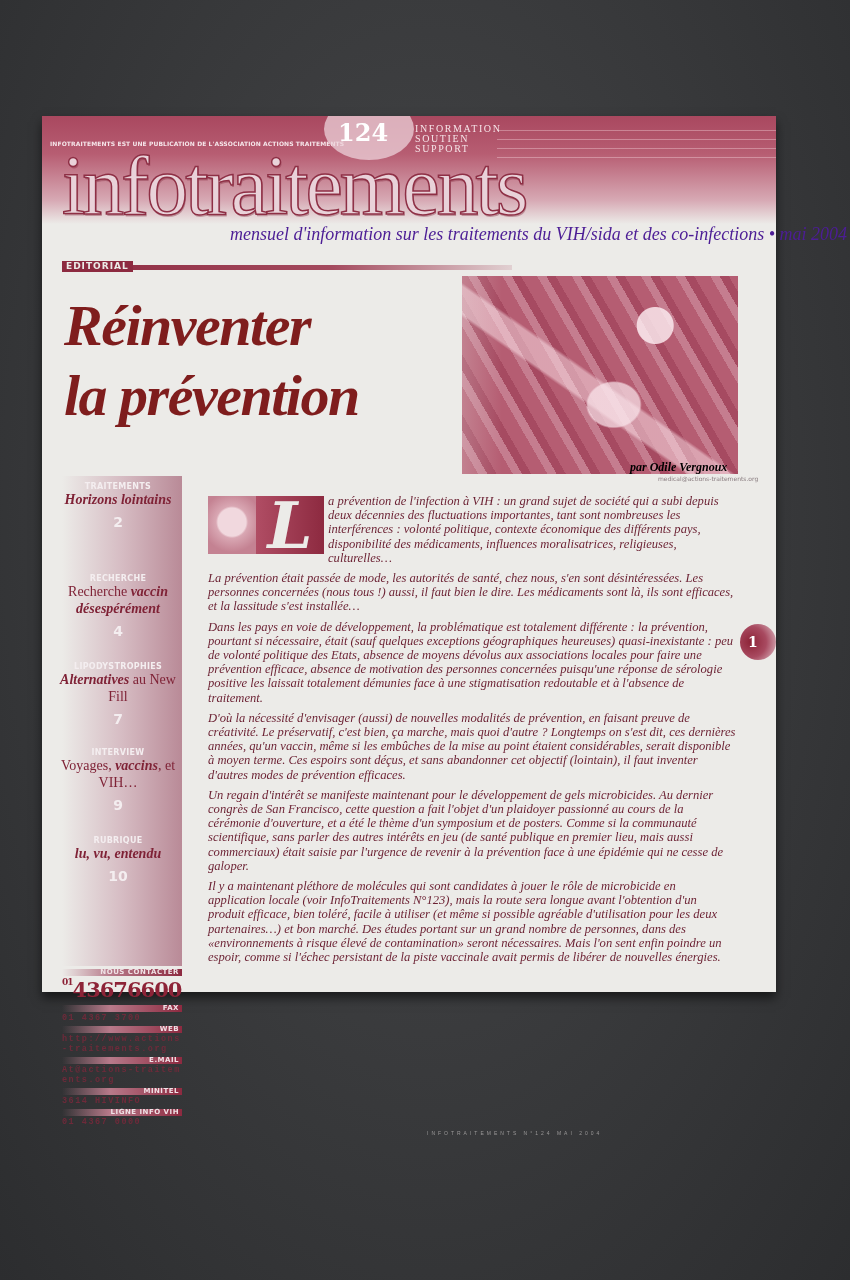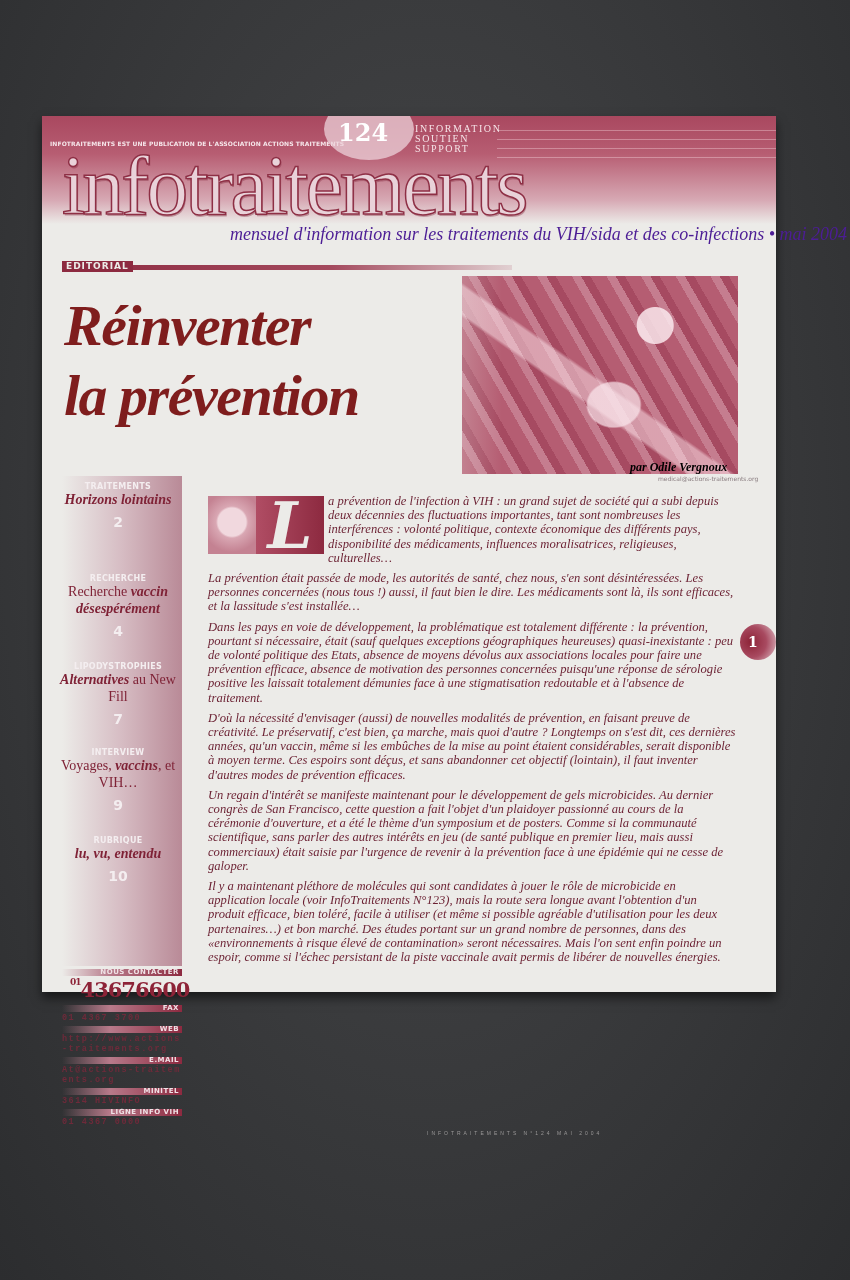--- a/index.html
+++ b/index.html
@@ -106,21 +106,21 @@
   .sb-page { font-family: "DejaVu Sans", sans-serif; font-weight: bold; font-size: 14px; color: #f4eef0; margin-top: 6px; }
   
   .contact { position: absolute; left: 20px; top: 850px; width: 120px; }
   .c-bar {
     height: 7px; margin-top: 3px;
     background: linear-gradient(90deg, rgba(190,130,145,0) 0%, #b77a8a 40%, #8d2a40 100%);
     text-align: right;
     font-family: "DejaVu Sans", sans-serif; font-weight: bold; font-size: 7px; line-height: 7px;
     color: #f0e2e6; padding-right: 3px; letter-spacing: 0.5px;
   }
-  .c-phone-big { font-family: "DejaVu Serif", serif; font-weight: bold; font-size: 21px; color: #8d2337; letter-spacing: -1px; margin: 1px 0 0 8px; }
+  .c-phone-big { font-family: "DejaVu Serif", serif; font-weight: bold; font-size: 21px; color: #8d2337; letter-spacing: -1px; margin: 1px 0 0 0; }
   .c-phone-big small { font-size: 9px; vertical-align: top; }
   .c-val {
     font-family: "Liberation Mono", monospace; font-weight: bold; font-size: 8.5px; line-height: 10px;
     color: #6e2a3a; letter-spacing: 1.5px; margin-top: 1px;
   }
   
   .article {
     position: absolute; left: 166px; top: 378px; width: 528px;
     font-family: "Liberation Serif", serif; font-style: italic; font-size: 12.6px; line-height: 14.2px;
     color: #6a1f31;

